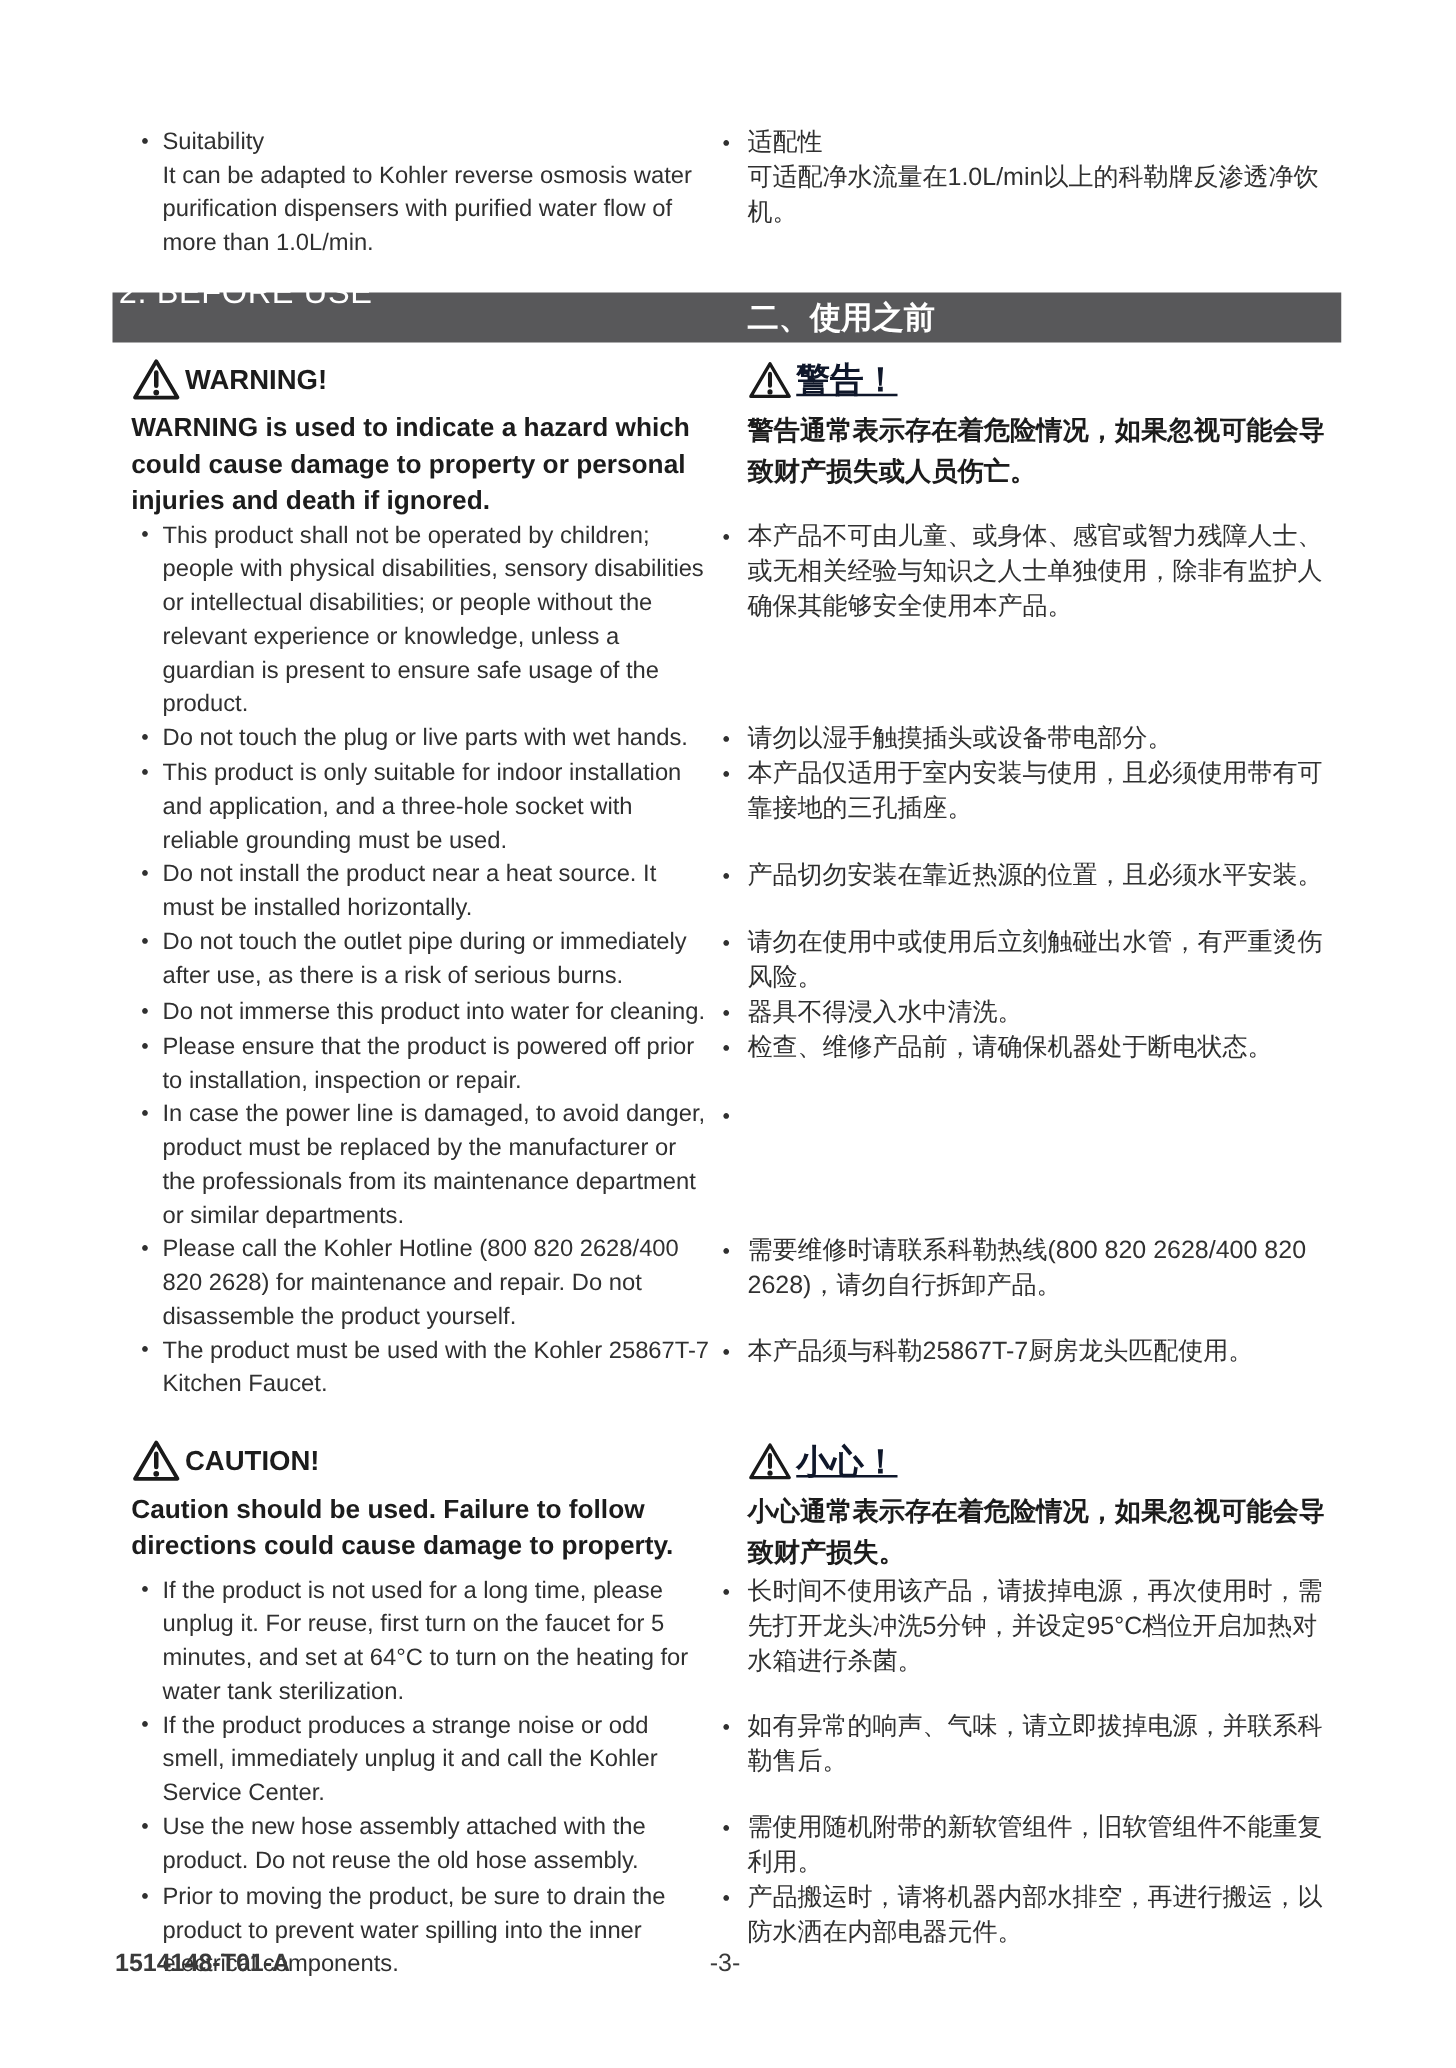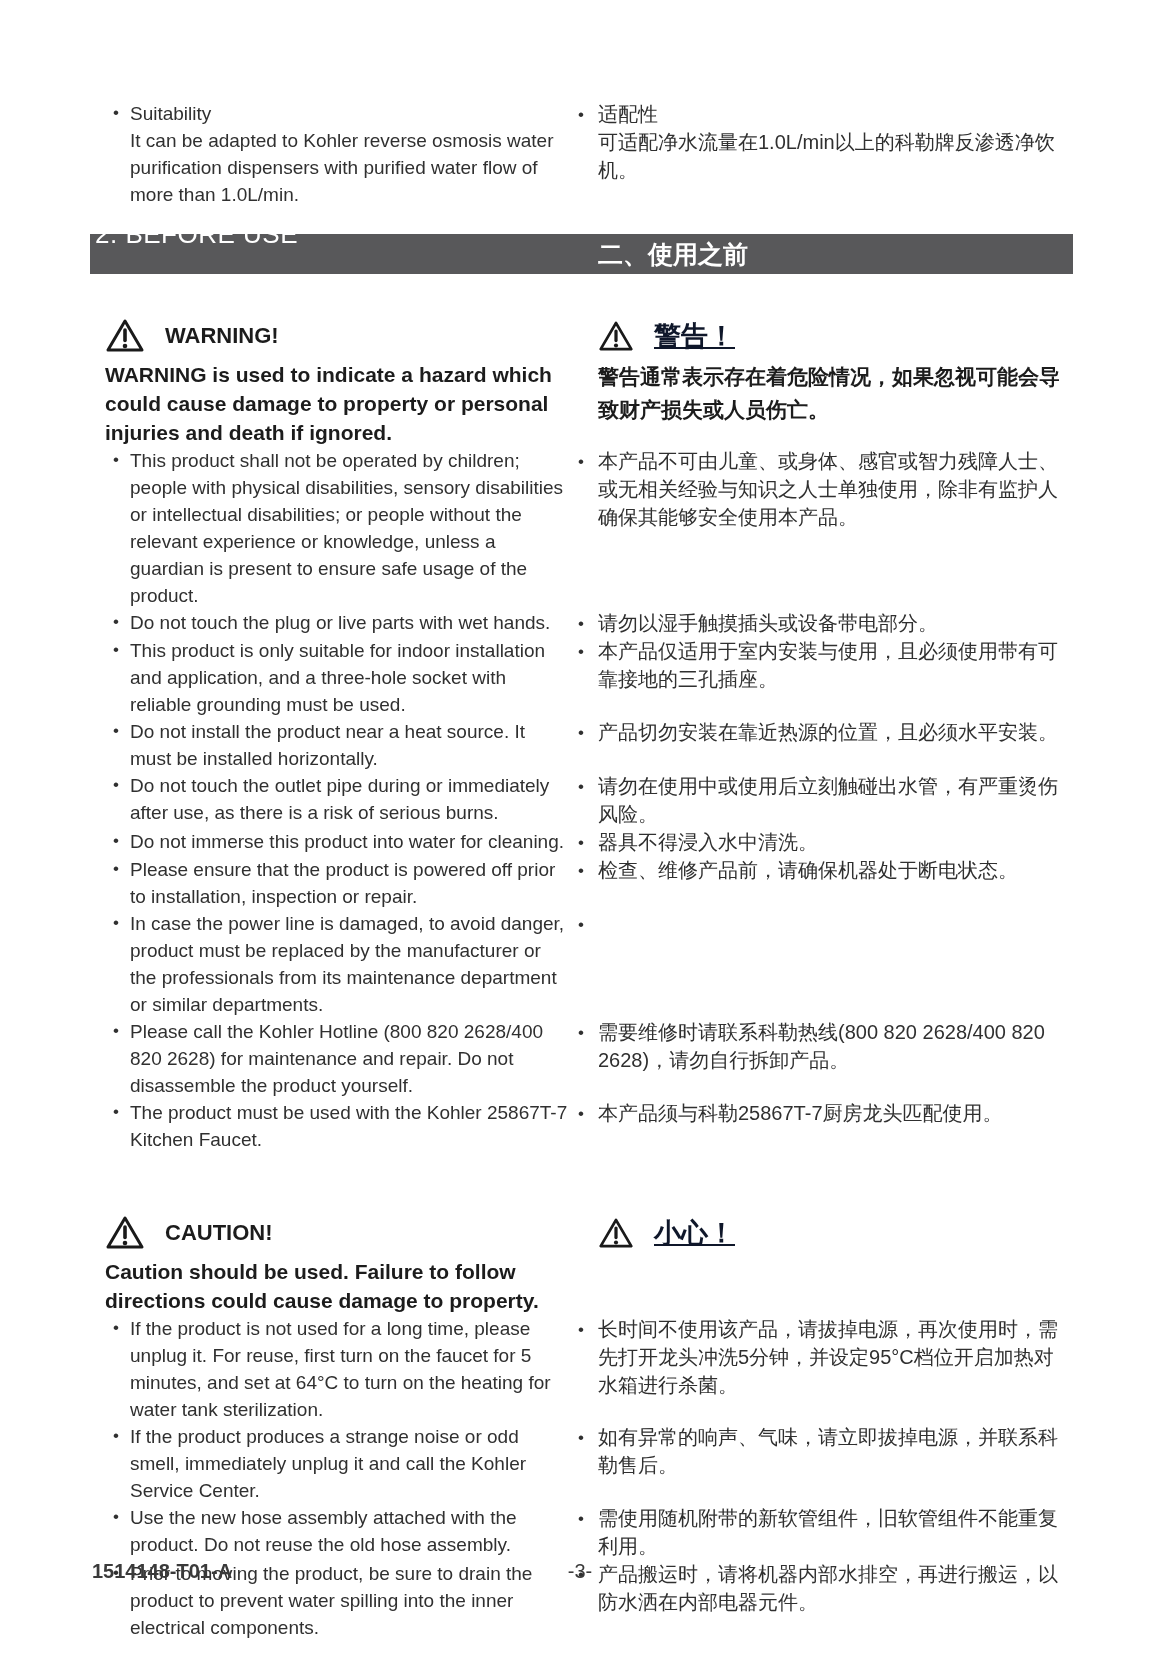--- a/index.html
+++ b/index.html
@@ -43,21 +43,21 @@
     top:50%; transform:translateY(-50%);
     font-size:26px; letter-spacing:0.5px;
   }
   .bar-zh {
     position:absolute; left:508px; top:50%; transform:translateY(-50%);
     font-size:25px; font-weight:bold;text-align:center;
   }
 
   
   .hdr-row { margin-top:12px; }
-  .hdr-label { display:flex; align-items:center; gap:20px;margin-top:32px; }
+  .hdr-label { display:flex; align-items:center; gap:3px; }
   .warn-icon { flex:none; display:inline-block; }
   .hdr-label .label-en { font-size:22px; font-weight:bold; color:#1c1c1c; }
   .hdr-label .label-zh { font-size:27px; font-weight:bold; color:#0f172a;text-decoration:underline; }
   .intro-bold-en { margin-top:6px; font-size:21px; font-weight:bold; line-height:29px; color:#1c1c1c; }
   .intro-bold-zh { margin-top:6px; font-size:21px; font-weight:bold; line-height:33px; color:#1c1c1c; }
 
   .caution-gap { margin-top:30px; }
 
   
   .footer-left {
@@ -278,20 +278,21 @@
       </div>
       <div class="cell cell-zh">
         <div class="hdr-label">
           <svg class="warn-icon" width="36" height="33" viewBox="0 0 40 36">
             <path d="M20 3 L37 32 L3 32 Z" fill="none" stroke="#1a1a1a" stroke-width="3" stroke-linejoin="round"></path>
             <line x1="20" y1="12" x2="20" y2="22.5" stroke="#1a1a1a" stroke-width="3.6" stroke-linecap="round"></line>
             <circle cx="20" cy="28" r="2.3" fill="#1a1a1a"></circle>
           </svg>
           <span class="label-zh">小心！</span>
         </div>
+        <div class="intro-bold-zh">小心通常表示存在着危险情况，如果忽视可能会导致财产损失。</div>
       </div>
     </div>
 
     <div>
         <div class="row">
         <div class="cell cell-en">
           <div class="li">
             <span class="dot">•</span>
             <span class="li-text">If the product is not used for a long time, please unplug it. For reuse, first turn on the faucet for 5 minutes, and set at 64°C to turn on the heating for water tank sterilization.</span>
           </div>

